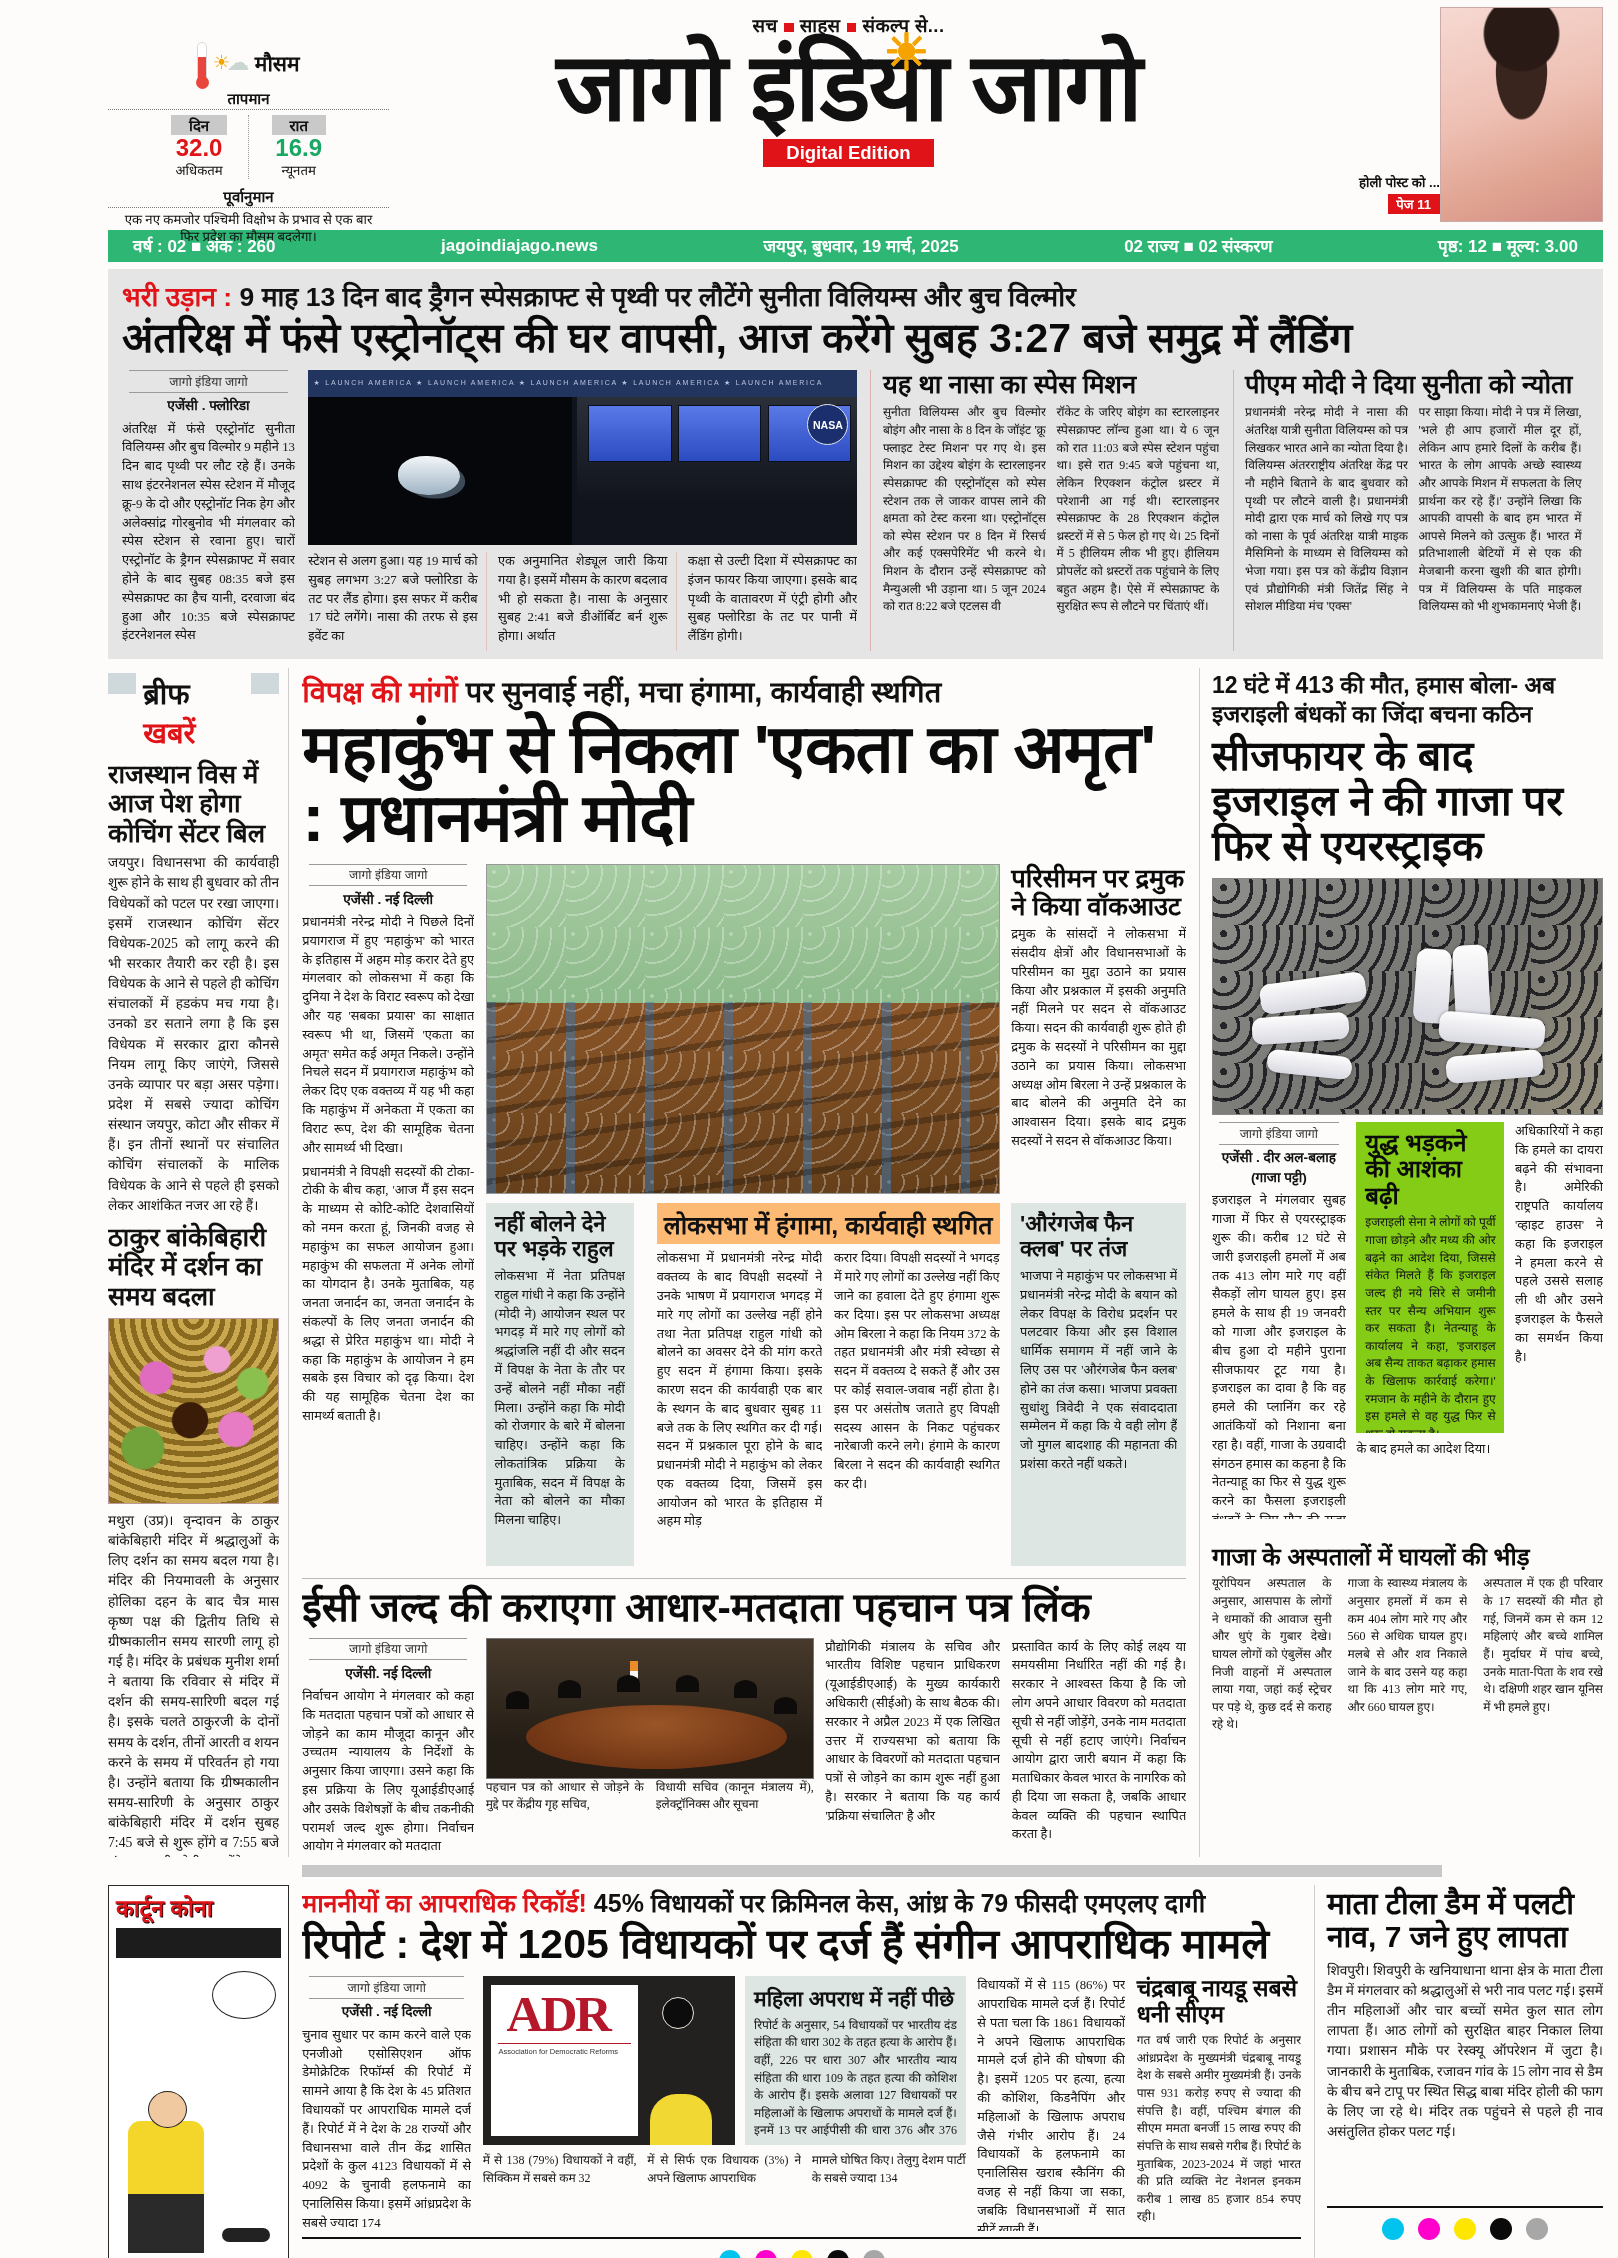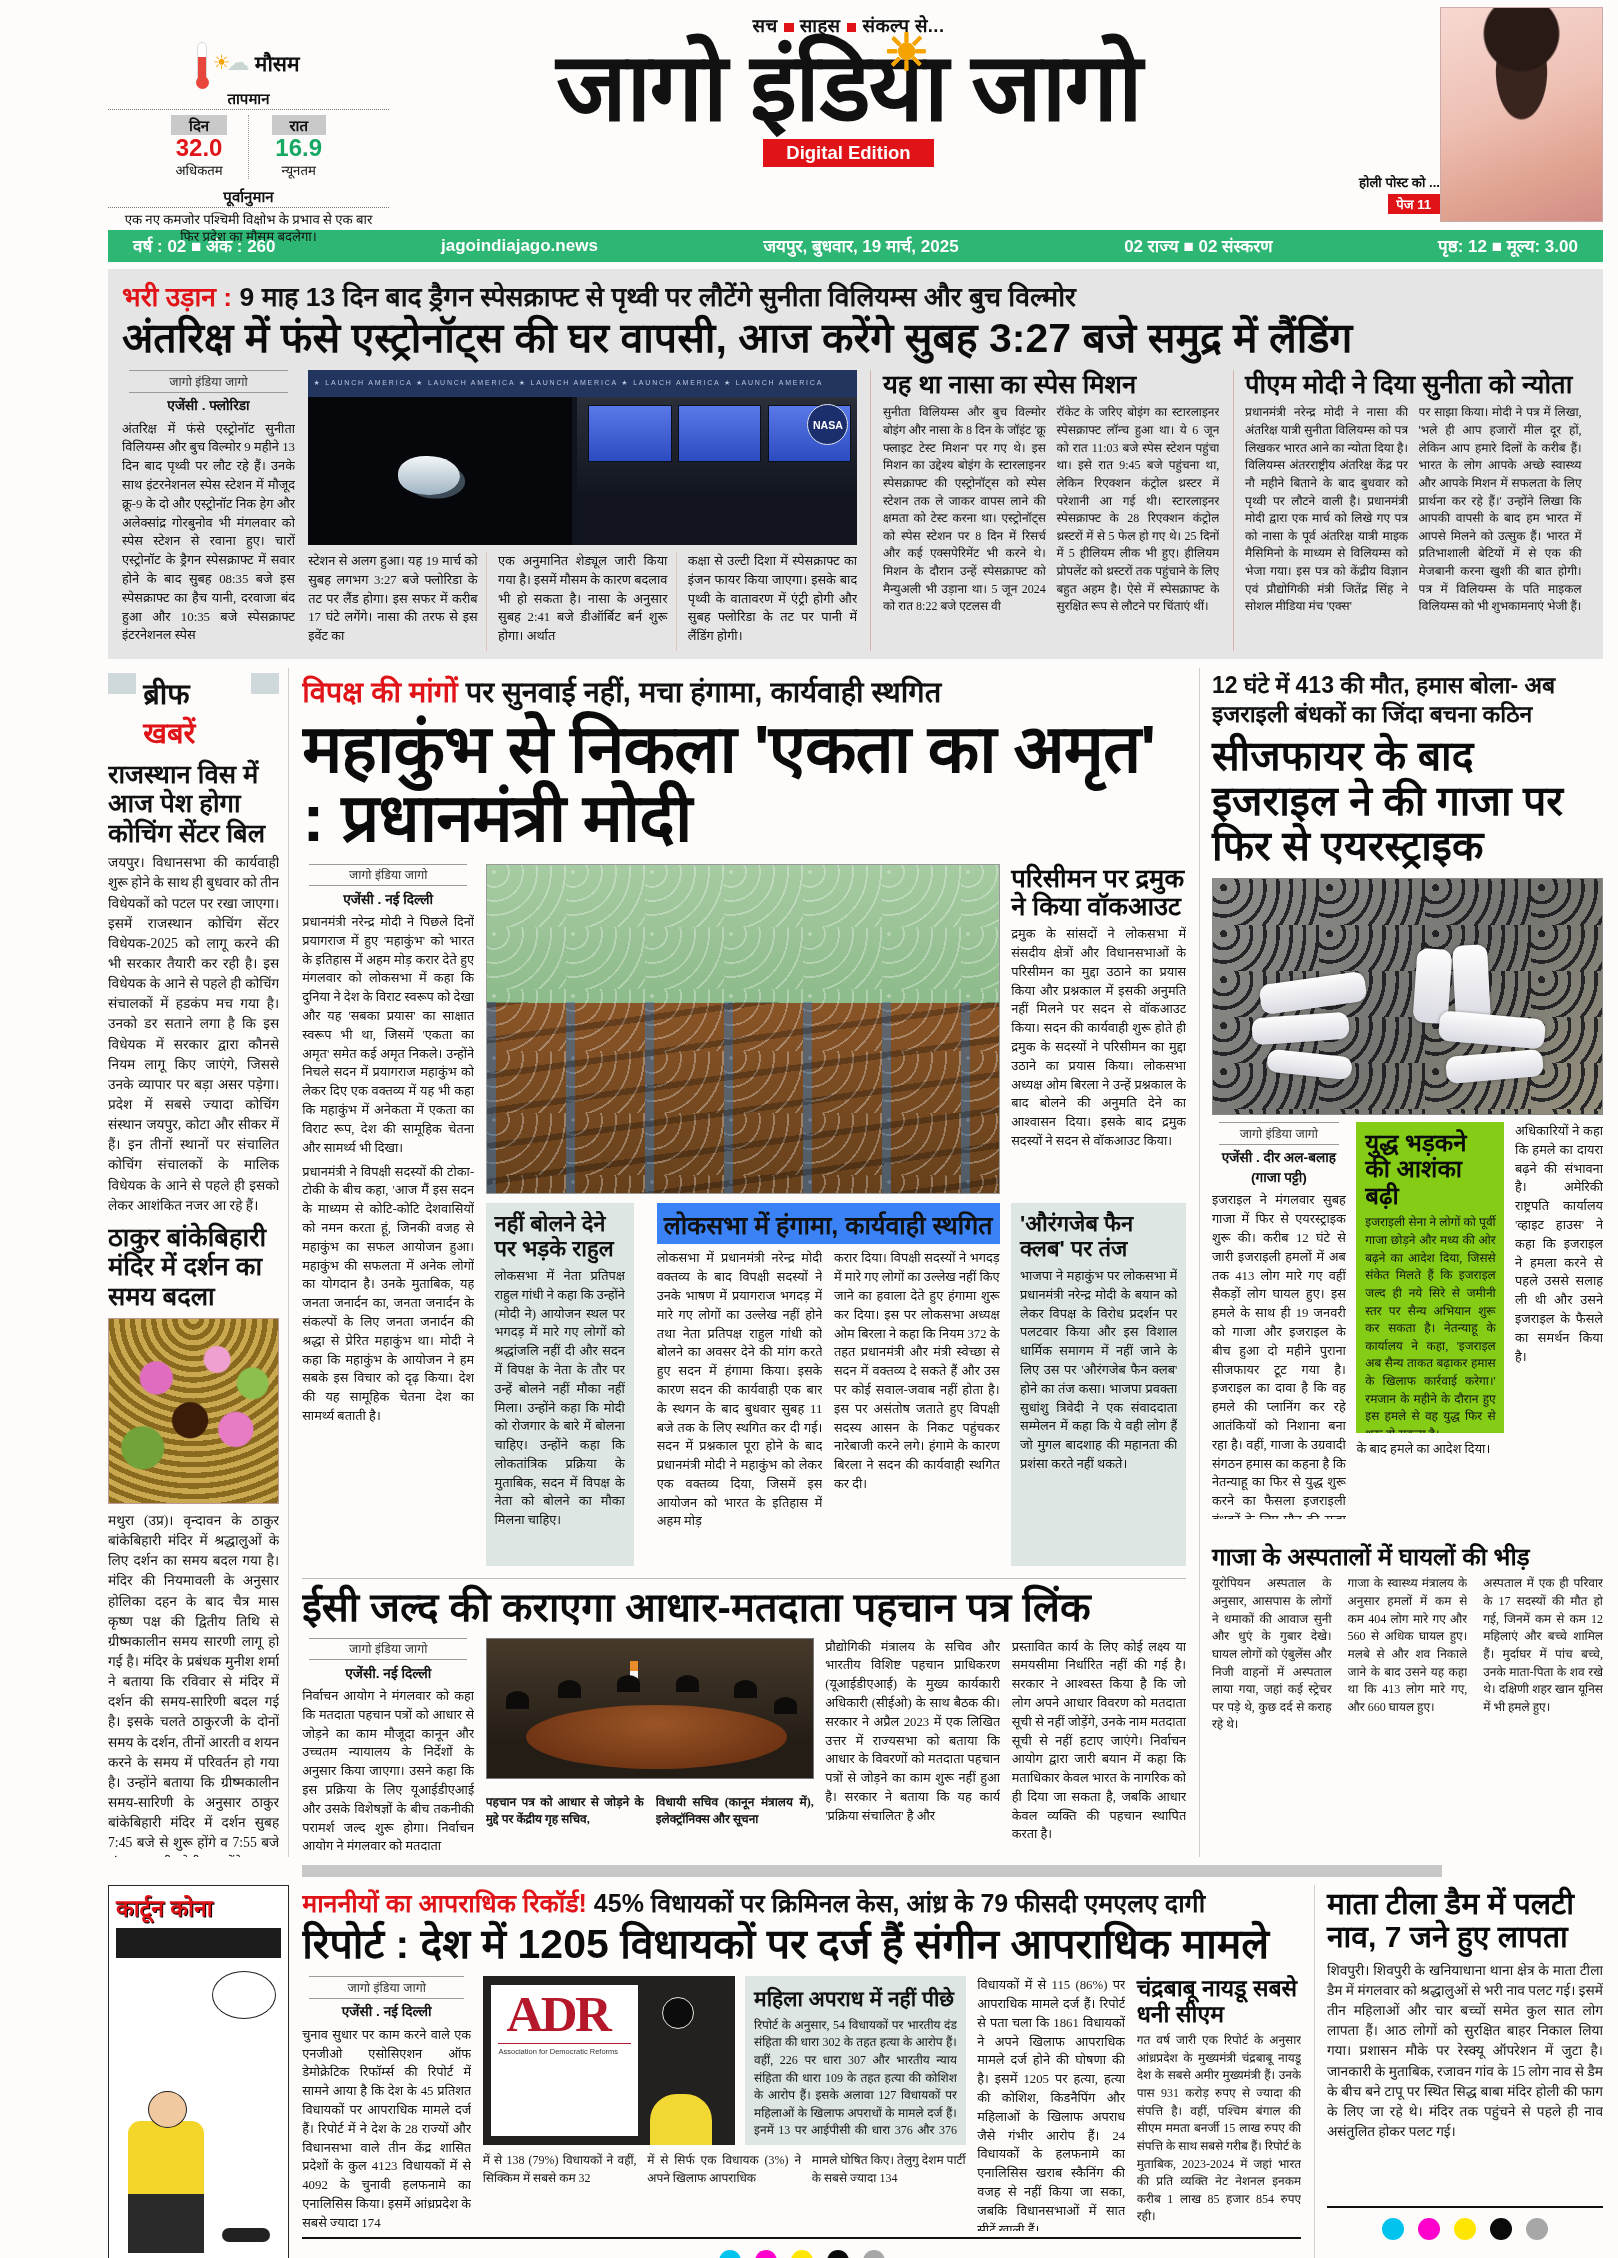--- a/index.html
+++ b/index.html
@@ -97,33 +97,33 @@
      background:
       repeating-radial-gradient(circle at 7px 7px, rgba(255,255,255,.30) 0 1.8px, transparent 1.8px 14px) 0 0/79px 62px,
       linear-gradient(180deg,#a7cba2 0%,#8dbb8b 42%,#8a5527 42%,#66401b 100%);}
   .ph-parl::after{content:"";position:absolute;inset:42% 0 0 0;
      background:repeating-linear-gradient(172deg, rgba(0,0,0,.25) 0 6.2px, transparent 6.2px 35px),
                 repeating-linear-gradient(90deg, rgba(58,120,180,.5) 0 8.8px, transparent 8.8px 79px);}
   .km-r2{display:flex;gap:23px;}
   .rahul{width:148px;flex:none;}
   .rahul h5,.aur h5{font-size:22px;line-height:1.15;margin:0 0 5.3px;font-weight:800;}
   .hangama{flex:1;}
-  .hangama h5{font-size:25px;margin:0 0 5.3px;font-weight:800;background:#3b82f6;padding:3.5px 7px;}
+  .hangama h5{font-size:25px;margin:0 0 5.3px;font-weight:800;background:#fdba74;padding:3.5px 7px;}
   .hangama .cols{display:flex;gap:11.5px;height:293px;}
   .hangama .cols .bt{flex:1;}
   .walkout h5{font-size:25.6px;line-height:1.12;margin:0 0 4.4px;font-weight:800;}
   
   .aad{margin-top:12.4px;border-top:0.9px solid #bbb;padding-top:5.3px;}
   .aad-head{font-size:40px;margin:0 0 8.8px;}
   .aad-grid{display:grid;grid-template-columns:172px 328px 175px 1fr;gap:11.5px;height:228px;}
   .ph-meet{height:139px;border:0.9px solid #777;position:relative;overflow:hidden;background:linear-gradient(#473a2c,#241d15 75%);}
   .ph-meet .table{position:absolute;left:12%;right:8%;top:48%;bottom:6%;background:radial-gradient(ellipse at 50% 30%,#9a5526,#6f3414 75%);border-radius:50%;}
   .ph-meet .flag{position:absolute;left:44%;top:16%;width:8px;height:30px;background:linear-gradient(#e88d2a 33%,#f5f5f5 33% 66%,#2e7d32 66%);}
   .ph-meet .p{position:absolute;width:23px;height:17.6px;border-radius:50% 50% 0 0;background:#0e0c0a;}
-  .aad-under{display:flex;gap:12px;height:76px;margin-top:15px;font-weight:bold;}
+  .aad-under{display:flex;gap:12px;height:76px;margin-top:0;}
   .aad-under .bt{flex:1;font-size:12px;}
   
   .gaza{border-left:0.9px solid #cfcfcf;padding-left:11.5px;overflow:hidden;}
   .gz-kick{font-size:23px;font-weight:700;line-height:1.25;margin:3.5px 0 5.3px;}
   .gz-head{font-size:41px;margin:1.8px 0 8.8px;}
   .ph-gaza{height:235px;border:0.9px solid #888;position:relative;overflow:hidden;
      background:
       repeating-radial-gradient(circle at 10.6px 8.8px, rgba(20,20,25,.85) 0 3.5px, transparent 3.5px 13.2px) 0 0/106px 46px,
       linear-gradient(135deg,#8e8e8a 0%,#757571 55%,#97917e 100%);}
   .shroud{position:absolute;background:linear-gradient(#fdfdfd,#d9d9e2);border-radius:10.6px;box-shadow:0 0 3.5px rgba(0,0,0,.4);}

